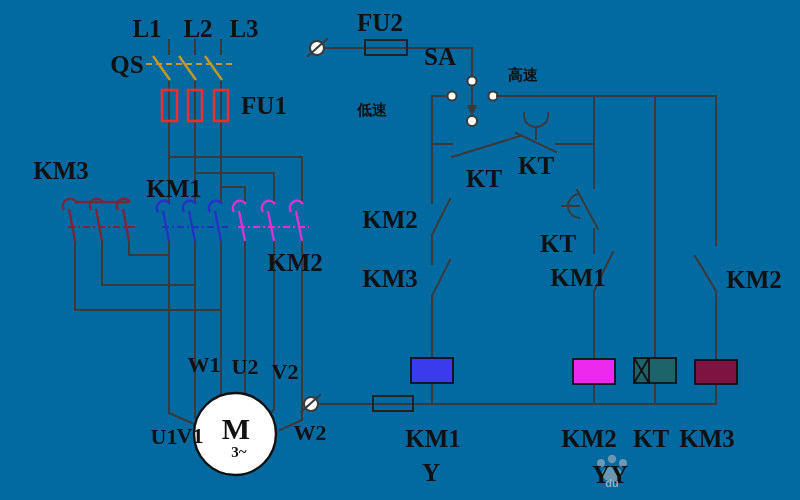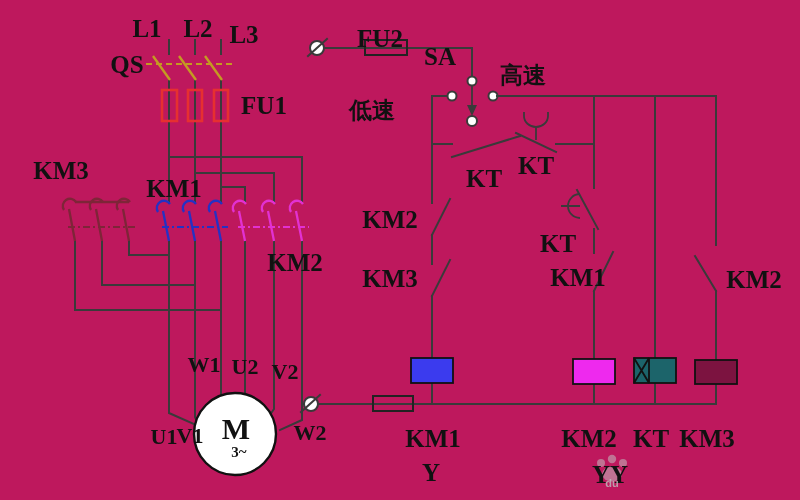--- a/index.html
+++ b/index.html
@@ -1,37 +1,37 @@
 <!DOCTYPE html>
 <html style="--wire: #3a3a3a; --blade: #c49a22; --fuse_box: #e63030; --km1: #2531c4; --km2: #e231d2; --km3: #7e2538; --coil_km1: #3b3bee; --coil_km2: #ee29ee; --coil_kt: #1c646a; --coil_km3: #7c1340; --text: #111111; --watermark: #bfbfbf;"><head>
 <meta charset="utf-8">
 <style>
   html,body{margin:0;padding:0;background:#fff;}
-  #stage{position:relative;width:800px;height:500px;background:#be185d;overflow:hidden;
+  #stage{position:relative;width:800px;height:500px;background:#0369a1;overflow:hidden;
          font-family:"Liberation Serif","DejaVu Serif",serif;}
   svg{position:absolute;left:0;top:0;}
   .wire{stroke:var(--wire);stroke-width:2;fill:none;stroke-linecap:square;}
   .wire-thin{stroke:var(--wire);stroke-width:1.8;fill:none;}
   .blade{stroke:var(--blade);stroke-width:2.4;fill:none;}
   .blade-dash{stroke:var(--blade);stroke-width:2;fill:none;stroke-dasharray:6 4;}
   .fuse1{stroke:var(--fuse_box);stroke-width:2.6;fill:none;}
   .fusebox{stroke:#222;stroke-width:2;fill:none;}
   .km1c{stroke:var(--km1);stroke-width:2.3;fill:none;}
   .km2c{stroke:var(--km2);stroke-width:2.3;fill:none;}
   .km3c{stroke:var(--km3);stroke-width:2.3;fill:none;}
   .dashlink1{stroke:var(--km1);stroke-width:1.8;fill:none;stroke-dasharray:7 3 2 3;}
   .dashlink2{stroke:var(--km2);stroke-width:1.8;fill:none;stroke-dasharray:7 3 2 3;}
   .dashlink3{stroke:var(--km3);stroke-width:1.8;fill:none;stroke-dasharray:7 3 2 3;}
   .node{stroke:var(--wire);stroke-width:2;fill:#fff;}
   .coil{stroke:#111;stroke-width:1.8;}
   .motor{stroke:#111;stroke-width:2.4;fill:#fff;}
   .lbl{position:absolute;transform:translate(-50%,-50%);color:var(--text);
        font-weight:bold;font-size:25px;white-space:nowrap;line-height:1;}
   .lbl.small{font-size:22px;}
-  .lbl.cjk{font-size:23px;}
+  .lbl.cjk{font-size:15px;}
   .lbl.motor-m{font-size:30px;}
   .lbl.motor-ph{font-size:15px;font-weight:bold;}
   .lbl.wm{color:var(--watermark);opacity:.75;font-size:25px;font-weight:bold;
           font-family:"Liberation Sans","DejaVu Sans",sans-serif;}
   .lbl.wm-badge{color:var(--watermark);opacity:.8;font-size:11px;
           font-family:"Liberation Sans",sans-serif;}
   .paw{fill:var(--watermark);opacity:.55;stroke:none;}
 </style>
 </head>
 <body>
@@ -163,37 +163,37 @@
     <g>
       <ellipse class="paw" cx="612" cy="474" rx="10" ry="7.5"></ellipse>
       <circle class="paw" cx="601" cy="463" r="4"></circle>
       <circle class="paw" cx="612" cy="459" r="4.2"></circle>
       <circle class="paw" cx="623" cy="463" r="4"></circle>
     </g>
   </svg>
 
   <div class="lbl" style="left:147px;top:28px">L1</div>
   <div class="lbl" style="left:198px;top:28px">L2</div>
-  <div class="lbl" style="left:244px;top:34px">L3</div>
+  <div class="lbl" style="left:244px;top:28px">L3</div>
   <div class="lbl" style="left:127px;top:64px">QS</div>
   <div class="lbl" style="left:264px;top:105px">FU1</div>
   <div class="lbl" style="left:61px;top:170px">KM3</div>
   <div class="lbl" style="left:174px;top:188px">KM1</div>
   <div class="lbl" style="left:295px;top:262px">KM2</div>
 
   <div class="lbl small" style="left:164px;top:437px">U1</div>
   <div class="lbl small" style="left:190px;top:436px">V1</div>
   <div class="lbl small" style="left:204px;top:365px">W1</div>
   <div class="lbl small" style="left:245px;top:367px">U2</div>
   <div class="lbl small" style="left:285px;top:372px">V2</div>
   <div class="lbl small" style="left:310px;top:433px">W2</div>
   <div class="lbl motor-m" style="left:236px;top:429px">M</div>
   <div class="lbl motor-ph" style="left:239px;top:452px">3~</div>
 
-  <div class="lbl" style="left:380px;top:38px">FU2</div>
+  <div class="lbl" style="left:380px;top:22px">FU2</div>
   <div class="lbl" style="left:440px;top:56px">SA</div>
   <div class="lbl cjk" style="left:372px;top:110px">低速</div>
   <div class="lbl cjk" style="left:523px;top:75px">高速</div>
   <div class="lbl" style="left:484px;top:178px">KT</div>
   <div class="lbl" style="left:536px;top:165px">KT</div>
   <div class="lbl" style="left:390px;top:219px">KM2</div>
   <div class="lbl" style="left:390px;top:278px">KM3</div>
   <div class="lbl" style="left:558px;top:243px">KT</div>
   <div class="lbl" style="left:578px;top:277px">KM1</div>
   <div class="lbl" style="left:754px;top:279px">KM2</div>

